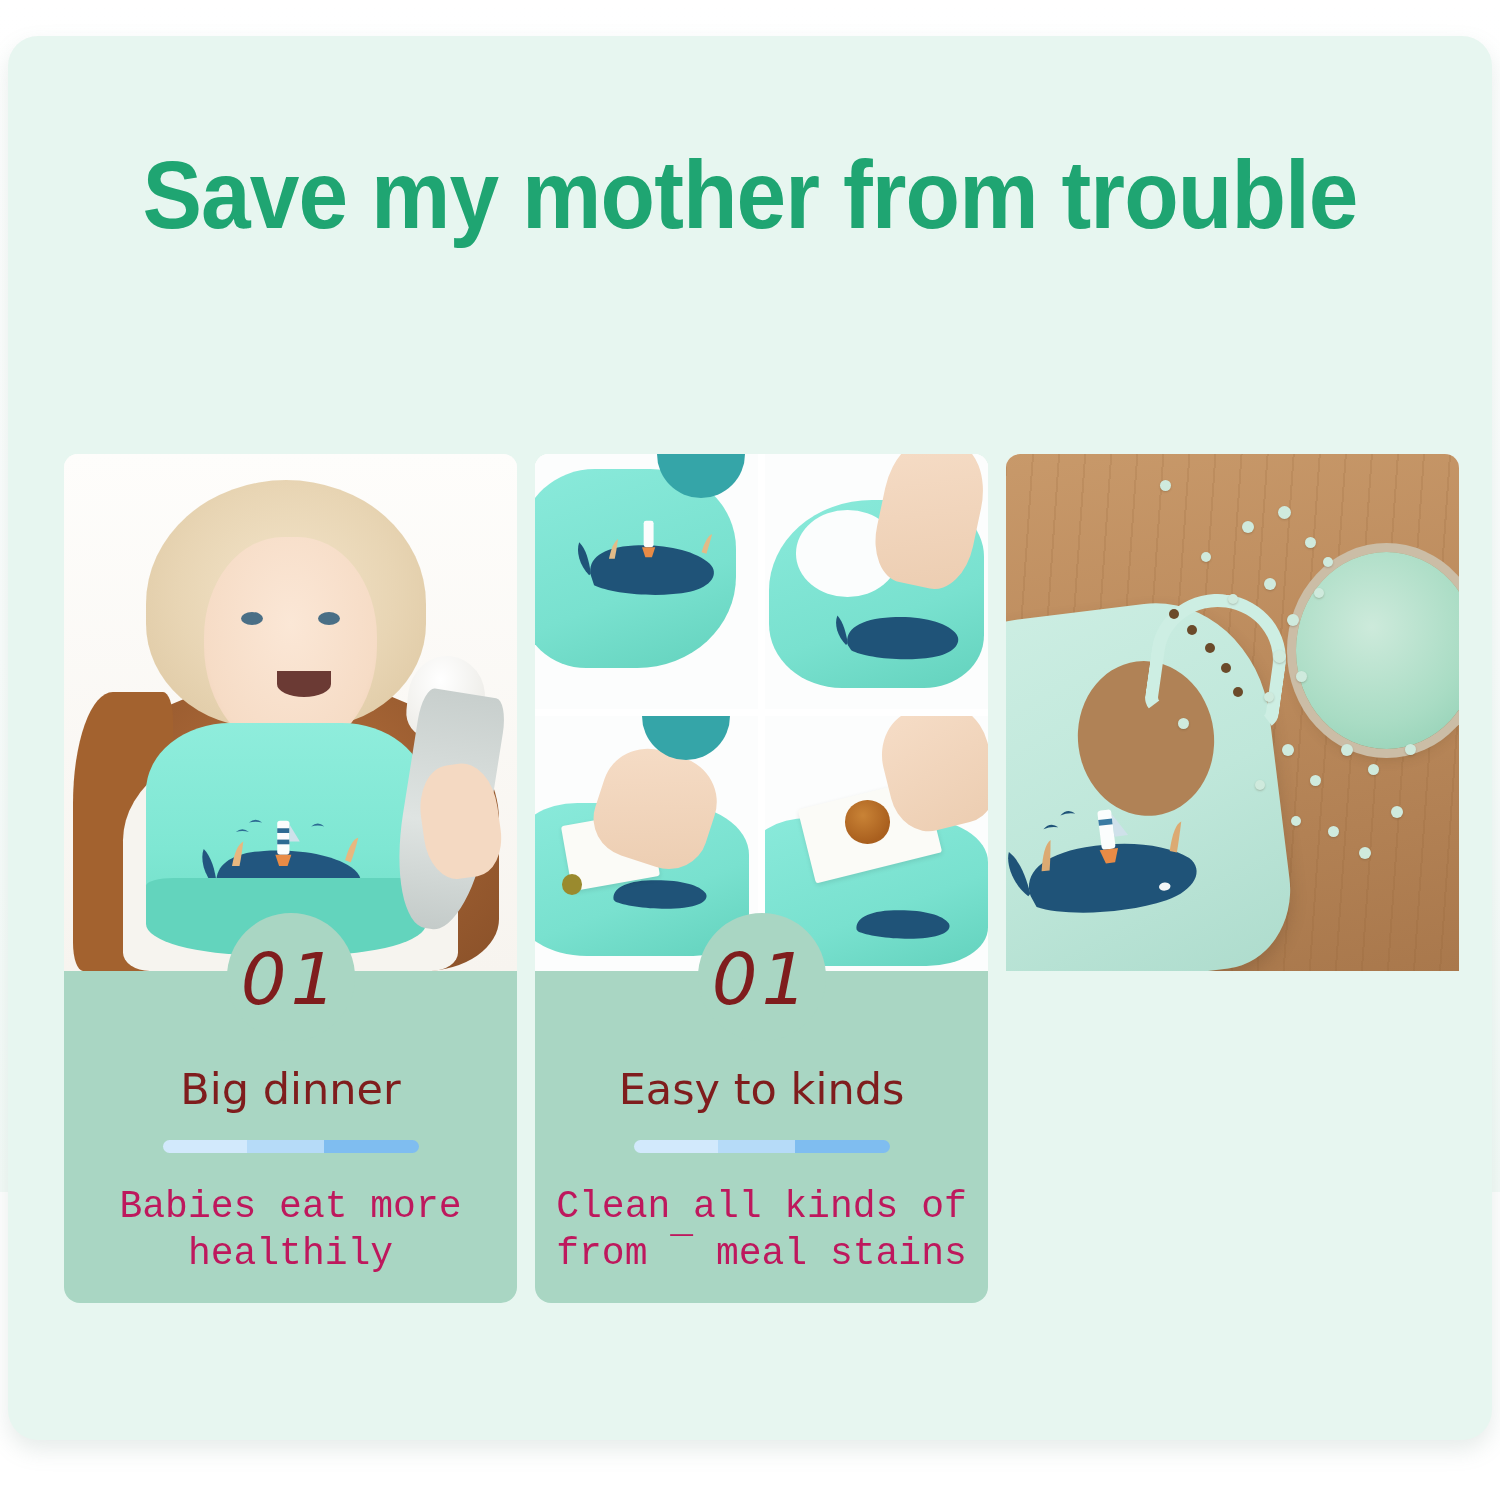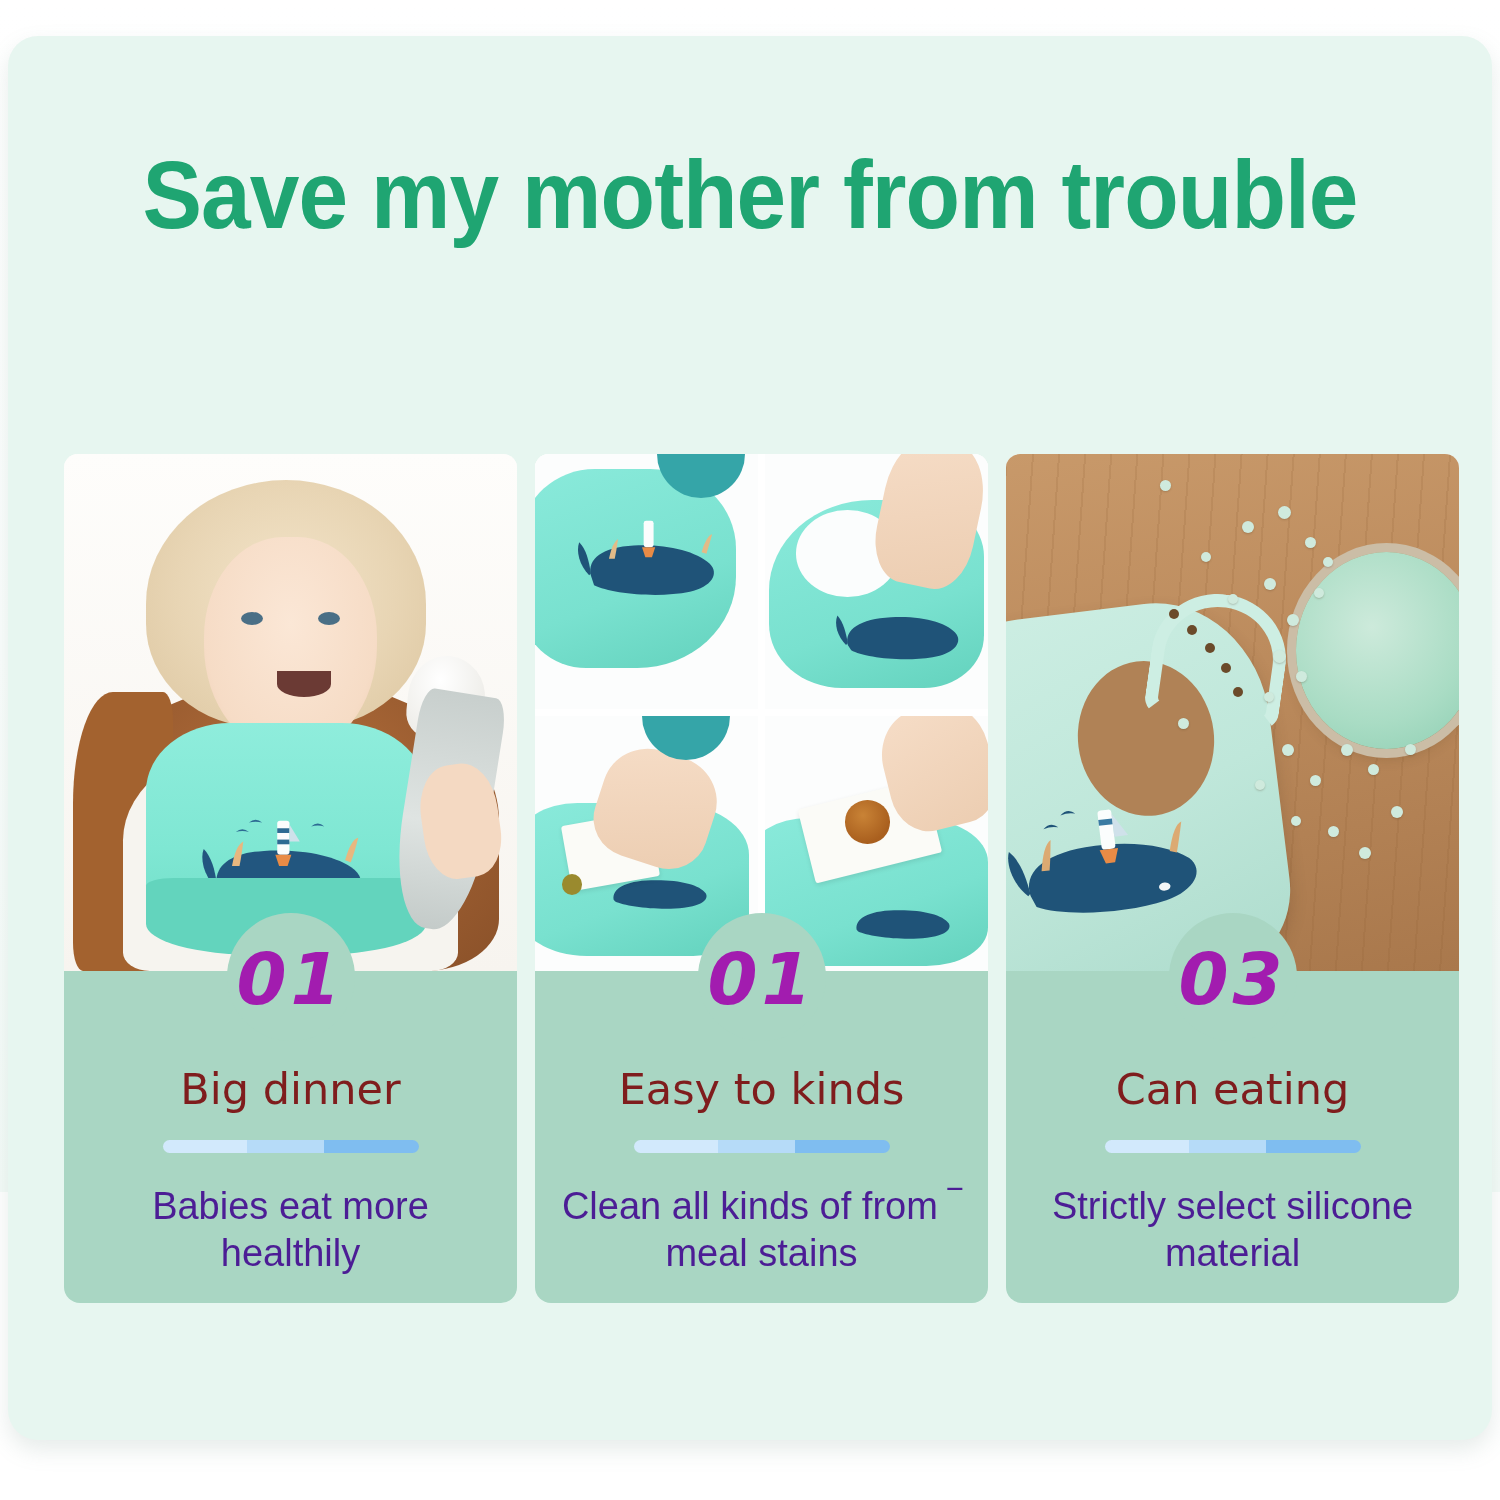--- a/index.html
+++ b/index.html
@@ -149,24 +149,24 @@
     background: #a9d6c3;
     z-index: 3;
   }
   .badge-num {
     position: absolute;
     left: 50%;
     top: -34px;
     transform: translateX(-50%);
     z-index: 4;
     font-family: "DejaVu Sans", sans-serif;
-    font-weight: bold;
+    font-weight: normal;
     font-style: italic;
     font-size: 72px;
-    color: #a21caf;
+    color: #7f1d1d;
     letter-spacing: 4px;
     white-space: nowrap;
   }
 
   .headline {
     font-family: "DejaVu Sans", sans-serif;
     font-size: 43px;
     color: #7f1d1d;
     line-height: 1.05;
     margin-bottom: 28px;
@@ -178,23 +178,23 @@
     height: 13px;
     margin: 0 auto 30px;
     border-radius: 7px;
     background: linear-gradient(90deg,
       #d2e9fc 0%, #d2e9fc 33%,
       #b6dbf8 33%, #b6dbf8 63%,
       #7fbdf0 63%, #7fbdf0 100%);
   }
 
   .desc {
-    font-family: Liberation Sans, sans-serif;
+    font-family: Liberation Mono, monospace;
     font-size: 38px;
-    color: #4c1d95;
+    color: #be185d;
     line-height: 1.24;
   }
 
   
   .fill { position: absolute; inset: 0; }
 
   
   .c1-bg { background: linear-gradient(180deg, #fefdfb 0%, #f7f4ef 100%); }
   .c1-chair {
     position: absolute; left: 4%; top: 44%; width: 92%; height: 56%;
@@ -504,24 +504,17 @@
           <div class="pellet" style="left:85%;top:68%;width:12px;height:12px;"></div>
           <div class="pellet" style="left:71%;top:72%;width:11px;height:11px;"></div>
           <div class="pellet" style="left:63%;top:70%;width:10px;height:10px;"></div>
           <div class="pellet" style="left:78%;top:76%;width:12px;height:12px;"></div>
           <div class="pellet" style="left:88%;top:56%;width:11px;height:11px;"></div>
           <div class="pellet" style="left:38%;top:51%;width:11px;height:11px;"></div>
           <div class="pellet" style="left:55%;top:63%;width:10px;height:10px;"></div>
           <div class="pellet" style="left:70%;top:20%;width:10px;height:10px;"></div>
         </div>
 
-        <div class="body">
-          <div class="badge"></div>
-          <div class="badge-num">03</div>
-          <div class="headline">Can eating</div>
-          <div class="bar"></div>
-          <div class="desc">Strictly select silicone material</div>
-        </div>
       </div>
 
     </div>
   </div>
 </div>
 
 </body></html>

